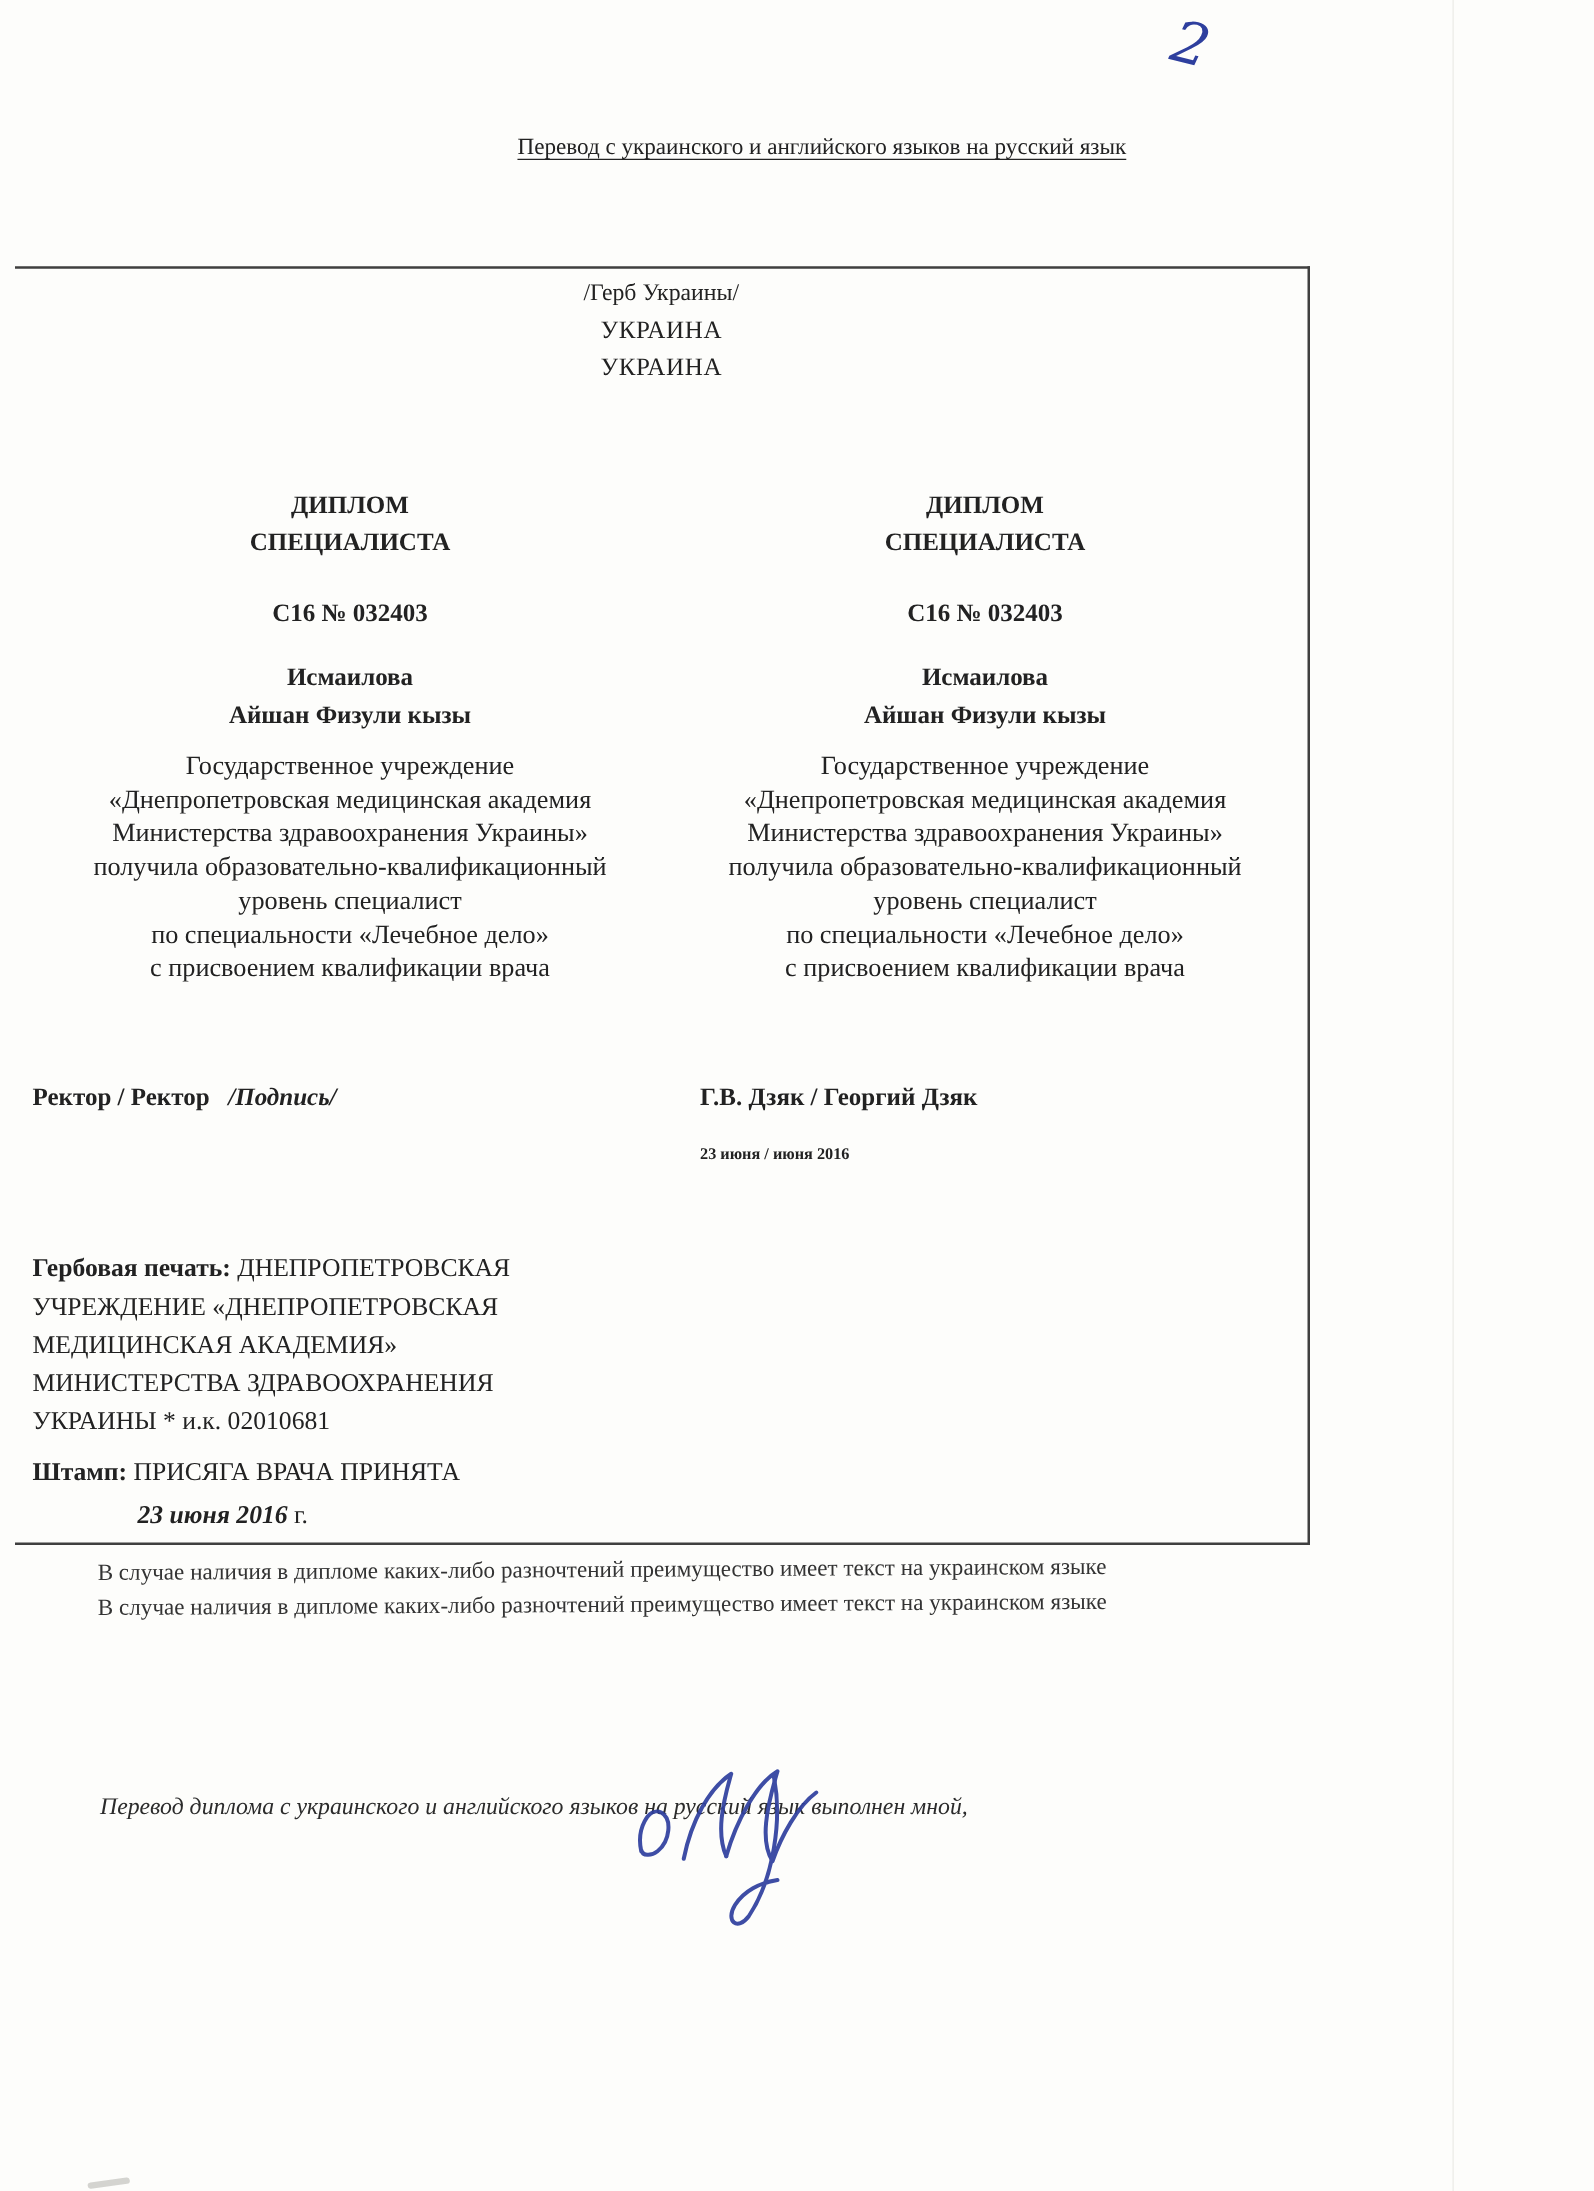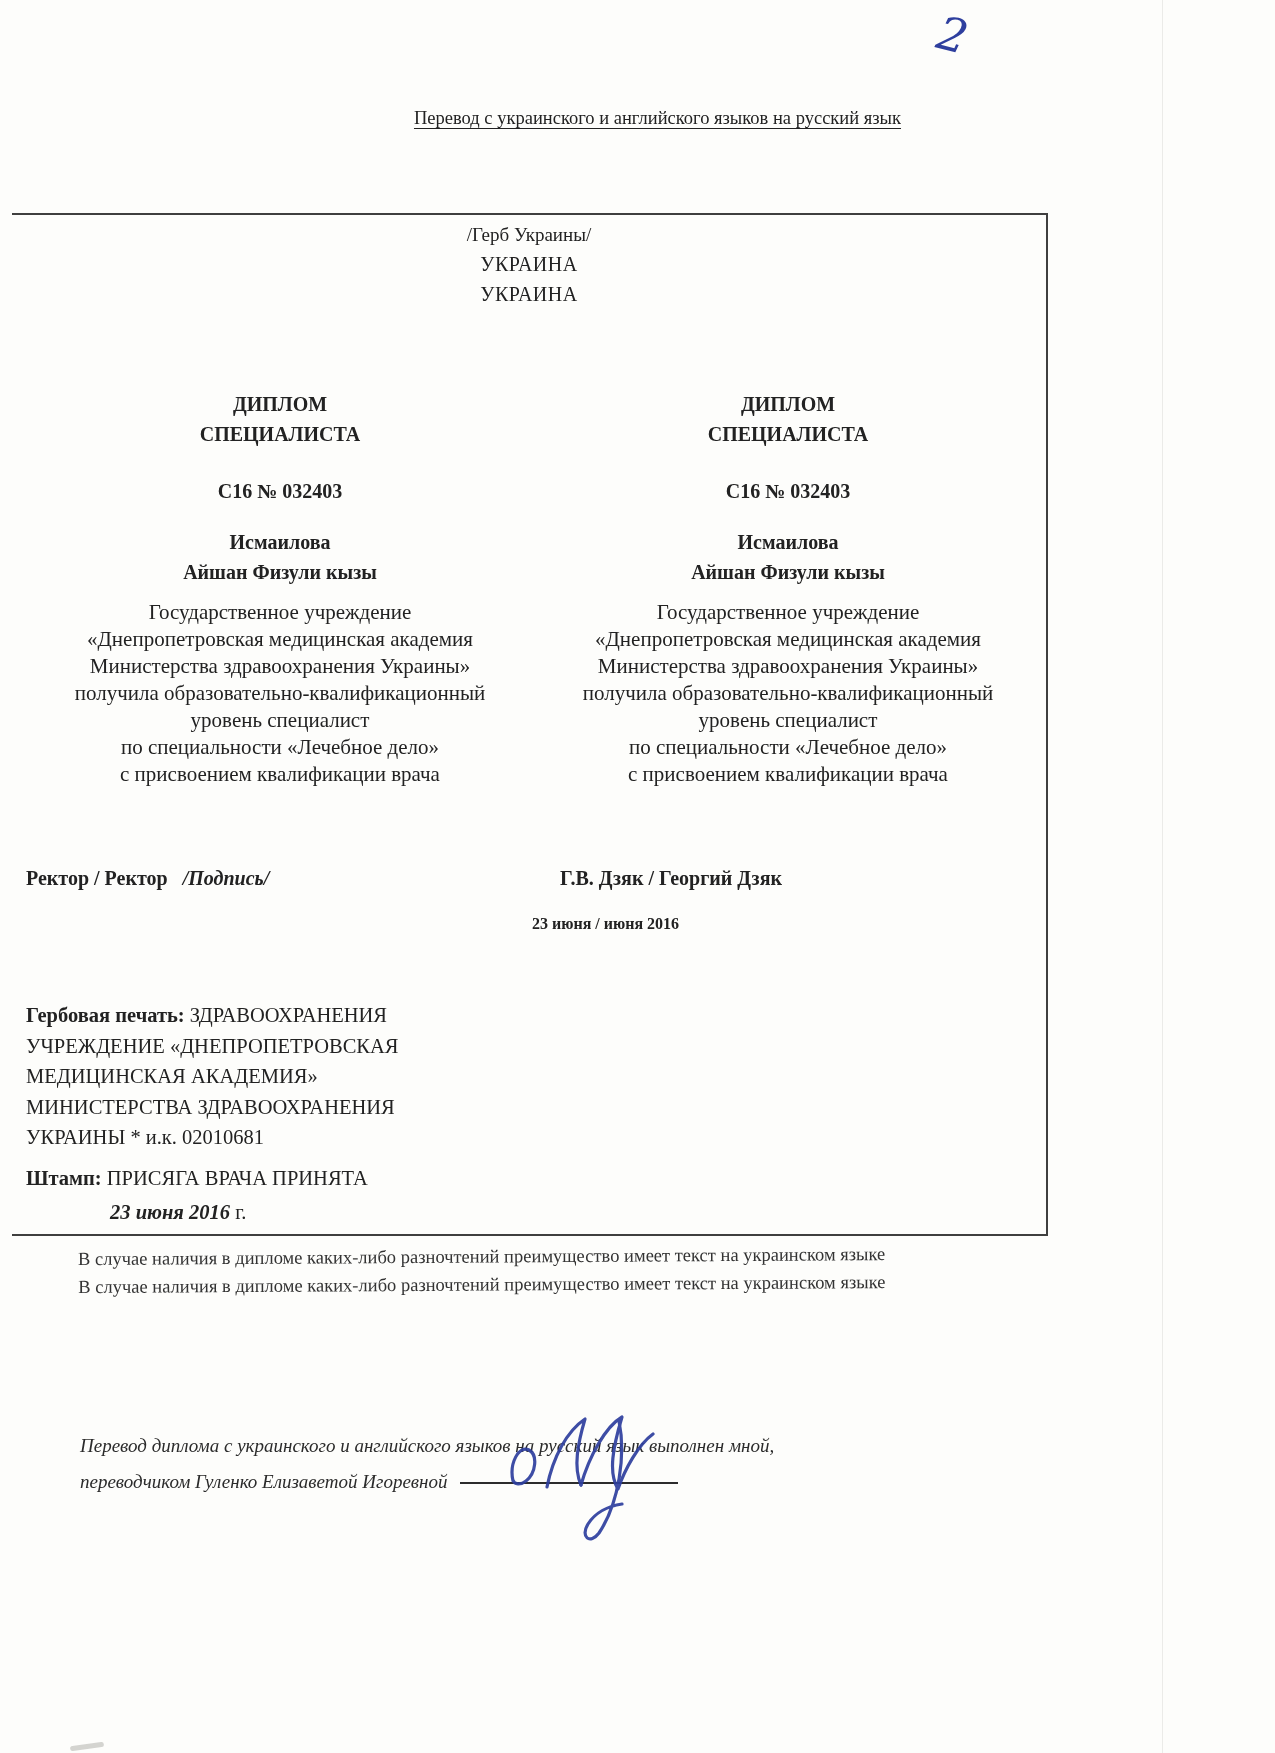--- a/index.html
+++ b/index.html
@@ -49,21 +49,21 @@
   .d-serial { font-weight:bold; font-size:20px; line-height:30px; margin-top:27px; }
   .d-holder { font-weight:bold; font-size:20px; line-height:30px; margin-top:21px; }
   .d-body   { font-size:21px; line-height:27px; margin-top:12px; }
 
   .sig-left {
     position:absolute; left:14px; top:652px;
     font-weight:bold; font-size:20px;
   }
   .sig-left .note { font-style:italic; margin-left:10px; }
   .sig-right-name { position:absolute; left:548px; top:652px; font-weight:bold; font-size:20px; }
-  .sig-right-date { position:absolute; left:520px; top:700px; font-weight:bold; font-size:16px; }
+  .sig-right-date { position:absolute; left:548px; top:700px; font-weight:bold; font-size:13px; }
 
   .seal {
     position:absolute; left:14px; top:785px; width:470px;
     font-size:20.5px; line-height:30.5px;
   }
   .seal .lbl { font-weight:bold; }
 
   .stamp-line1 { position:absolute; left:14px; top:952px; font-size:20.5px; }
   .stamp-line1 .lbl { font-weight:bold; }
   .stamp-line2 { position:absolute; left:98px; top:986px; font-size:20.5px; }
@@ -154,21 +154,21 @@
       <span>Ректор / Ректор</span>
       <span class="note">/Подпись/</span>
     </div>
 
     <div class="sig-right-name">Г.В. Дзяк / Георгий Дзяк</div>
     <div class="sig-right-date">23 июня / июня 2016</div>
 
     <div class="seal">
       <div>
         <span class="lbl">Гербовая печать:</span>
-        <span>ЗДРАВООХРАНЕНИЯ</span>
+        <span>ДНЕПРОПЕТРОВСКАЯ</span>
       </div>
       <div>УЧРЕЖДЕНИЕ «ДНЕПРОПЕТРОВСКАЯ</div>
       <div>МЕДИЦИНСКАЯ АКАДЕМИЯ»</div>
       <div>МИНИСТЕРСТВА ЗДРАВООХРАНЕНИЯ</div>
       <div>УКРАИНЫ * и.к. 02010681</div>
     </div>
 
     <div class="stamp-line1">
       <span class="lbl">Штамп:</span>
       <span>ПРИСЯГА ВРАЧА ПРИНЯТА</span>
@@ -180,24 +180,20 @@
 
   </div>
 
   <div class="footnote">
     <div>В случае наличия в дипломе каких-либо разночтений преимущество имеет текст на украинском языке</div>
     <div>В случае наличия в дипломе каких-либо разночтений преимущество имеет текст на украинском языке</div>
   </div>
 
   <div class="translator">
     <div>Перевод диплома с украинского и английского языков на русский язык выполнен мной,</div>
-    <div>
-      <span>переводчиком Гуленко Елизаветой Игоревной</span>
-      <span class="sig-blank"></span>
-    </div>
   </div>
 
   <svg class="signature-svg" width="200" height="165" viewBox="0 0 200 165">
     <g fill="none" stroke="#2e3f9e" stroke-width="3.2" stroke-linecap="round" stroke-linejoin="round" opacity="0.92">
       <path d="M 18,96 C 14,78 24,60 34,65 C 43,70 41,88 31,96 C 26,100 19,100 18,95"></path>
       <path d="M 52,102 C 58,72 72,46 90,34 C 83,58 78,82 86,100"></path>
       <path d="M 86,100 C 94,72 110,42 127,32 C 118,62 113,88 123,104 C 130,84 143,60 158,49"></path>
       <path d="M 124,36 C 131,70 124,118 104,148 C 95,160 85,152 93,139 C 100,128 113,121 127,119"></path>
     </g>
   </svg>

